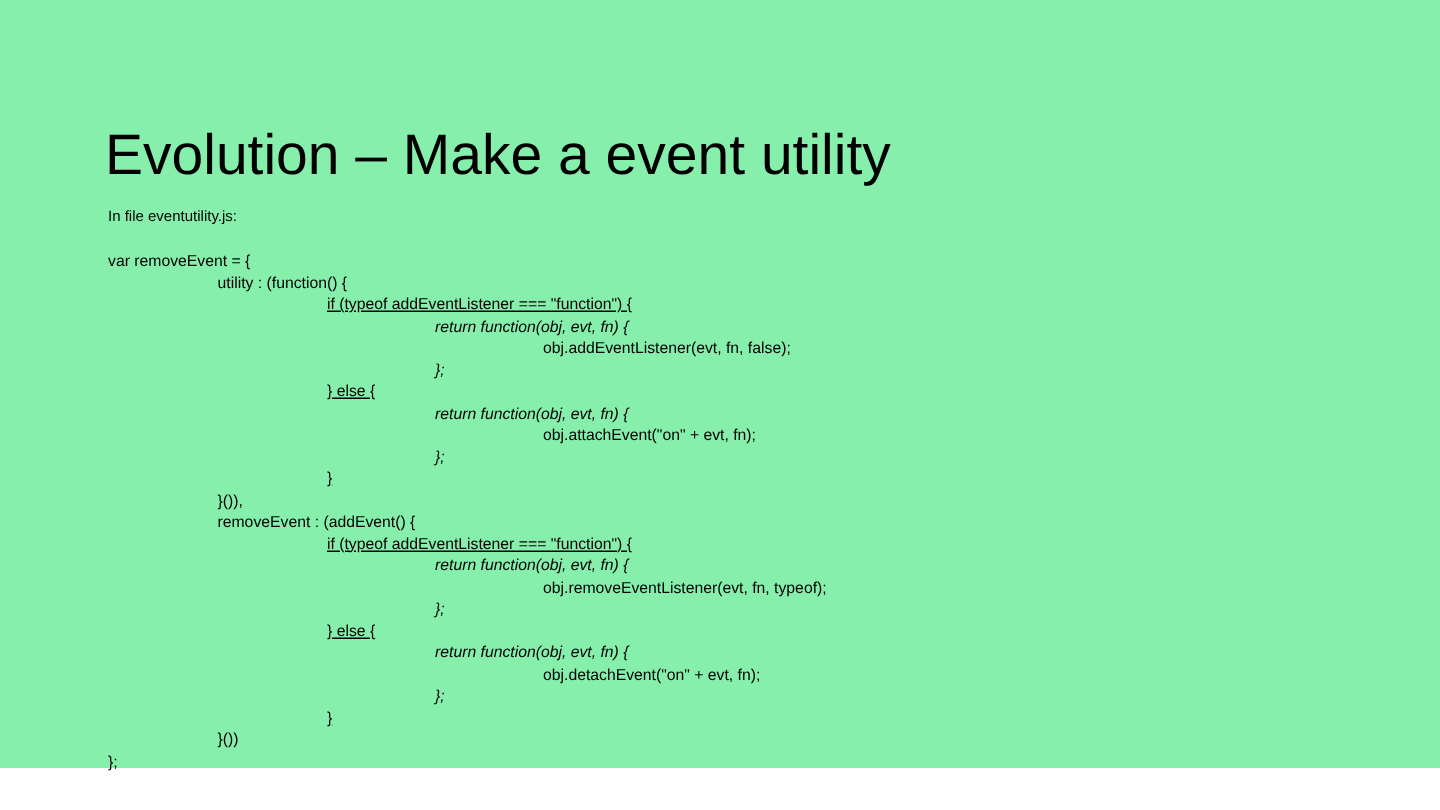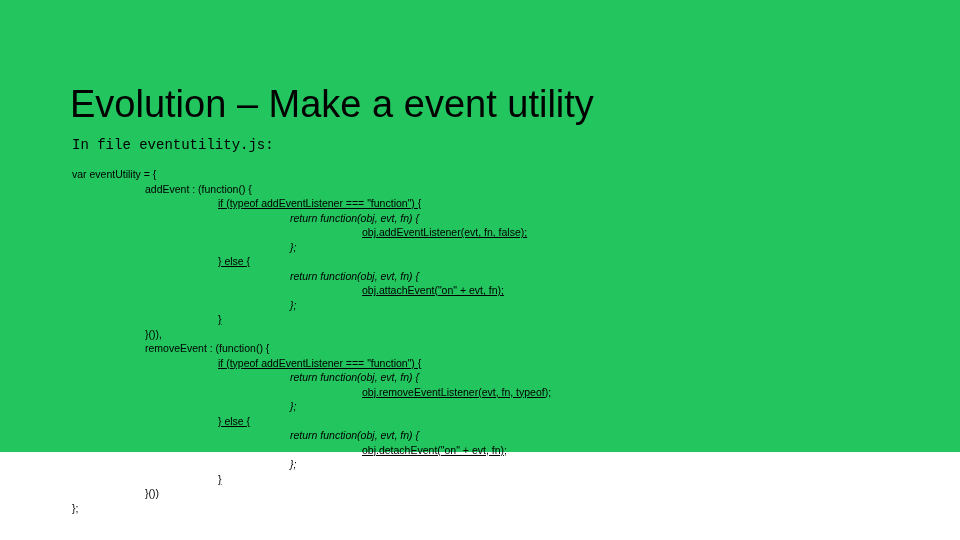--- a/index.html
+++ b/index.html
@@ -10,22 +10,22 @@
   body {
     width: 960px;
     height: 540px;
     background: #ffffff;
     font-family: "Liberation Sans", sans-serif;
     overflow: hidden;
   }
   .slide {
     position: relative;
     width: 960px;
-    height: 452px;
-    background: #22c55e;
+    height: 512px;
+    background: #86efac;
   }
   .slide-title {
     position: absolute;
     left: 70px;
     top: 56px;
     width: 840px;
     font-size: 38px;
     font-weight: 300;
     line-height: 46px;
     color: #000000;
@@ -49,56 +49,55 @@
     color: #000000;
     min-height: 14.5px;
   }
   .code-line.blank {
     height: 14.5px;
   }
   .ind-0 { padding-left: 0px; }
   .ind-1 { padding-left: 73px; }
   .ind-2 { padding-left: 146px; text-decoration: underline; }
   .ind-3 { padding-left: 218px; font-style: italic; }
-  .ind-4 { padding-left: 290px; text-decoration: underline; }
+  .ind-4 { padding-left: 290px; }
   .header-line {
     white-space: pre;
-    font-size: 14px;
+    font-size: 10px;
     line-height: 14.5px;
     color: #000000;
-    font-family: Liberation Mono, monospace;
   }
 </style>
 </head>
 <body>
 
 <div class="slide">
 
   <h1 class="slide-title">Evolution – Make a event utility</h1>
 
   <div class="body-block">
 
     <div class="header-line">In file eventutility.js:</div>
 
     <div class="code-line blank"></div>
 
     <div id="code-container">
-        <div class="code-line ind-0">var eventUtility = {</div>
-        <div class="code-line ind-1">addEvent : (function() {</div>
+        <div class="code-line ind-0">var removeEvent = {</div>
+        <div class="code-line ind-1">utility : (function() {</div>
         <div class="code-line ind-2">if (typeof addEventListener === "function") {</div>
         <div class="code-line ind-3">return function(obj, evt, fn) {</div>
         <div class="code-line ind-4">obj.addEventListener(evt, fn, false);</div>
         <div class="code-line ind-3">};</div>
         <div class="code-line ind-2">} else {</div>
         <div class="code-line ind-3">return function(obj, evt, fn) {</div>
         <div class="code-line ind-4">obj.attachEvent("on" + evt, fn);</div>
         <div class="code-line ind-3">};</div>
         <div class="code-line ind-2">}</div>
         <div class="code-line ind-1">}()),</div>
-        <div class="code-line ind-1">removeEvent : (function() {</div>
+        <div class="code-line ind-1">removeEvent : (addEvent() {</div>
         <div class="code-line ind-2">if (typeof addEventListener === "function") {</div>
         <div class="code-line ind-3">return function(obj, evt, fn) {</div>
         <div class="code-line ind-4">obj.removeEventListener(evt, fn, typeof);</div>
         <div class="code-line ind-3">};</div>
         <div class="code-line ind-2">} else {</div>
         <div class="code-line ind-3">return function(obj, evt, fn) {</div>
         <div class="code-line ind-4">obj.detachEvent("on" + evt, fn);</div>
         <div class="code-line ind-3">};</div>
         <div class="code-line ind-2">}</div>
         <div class="code-line ind-1">}())</div>

